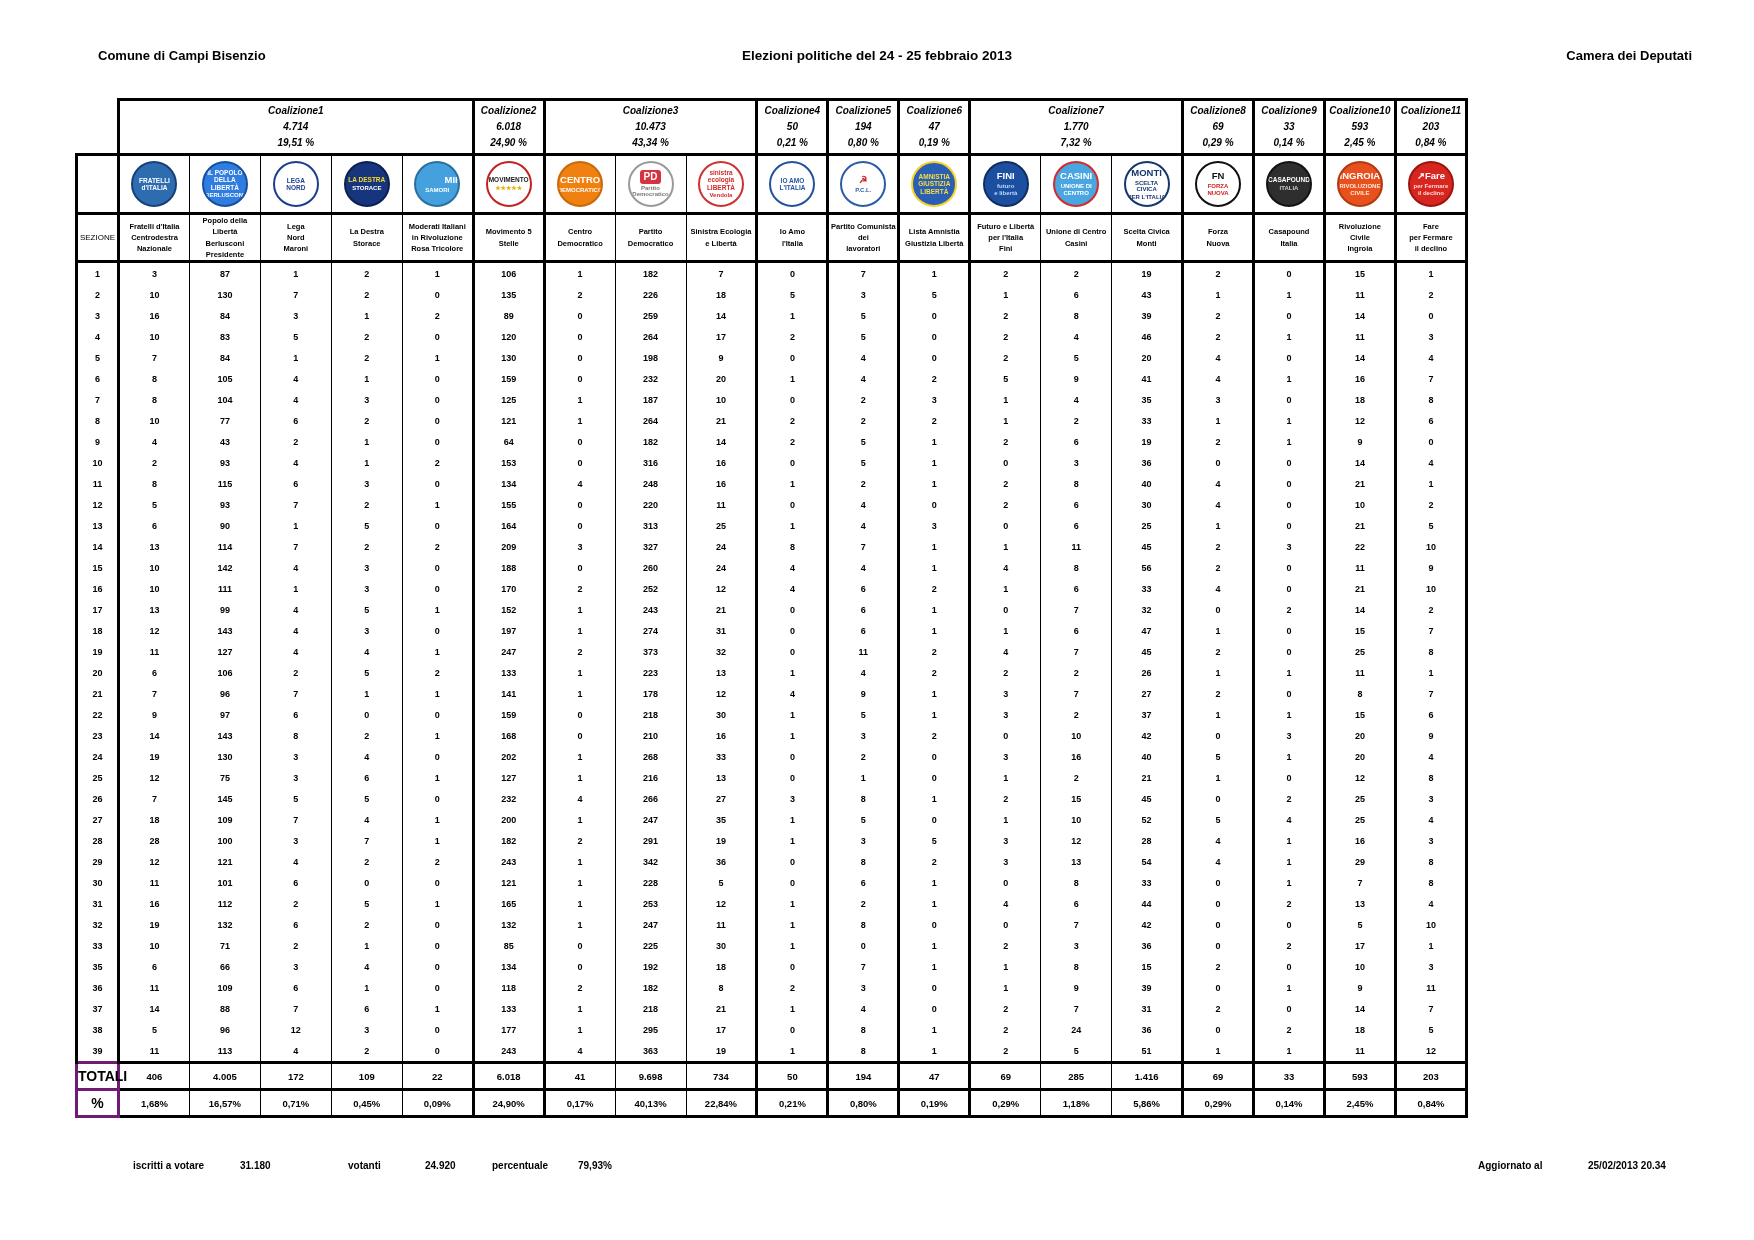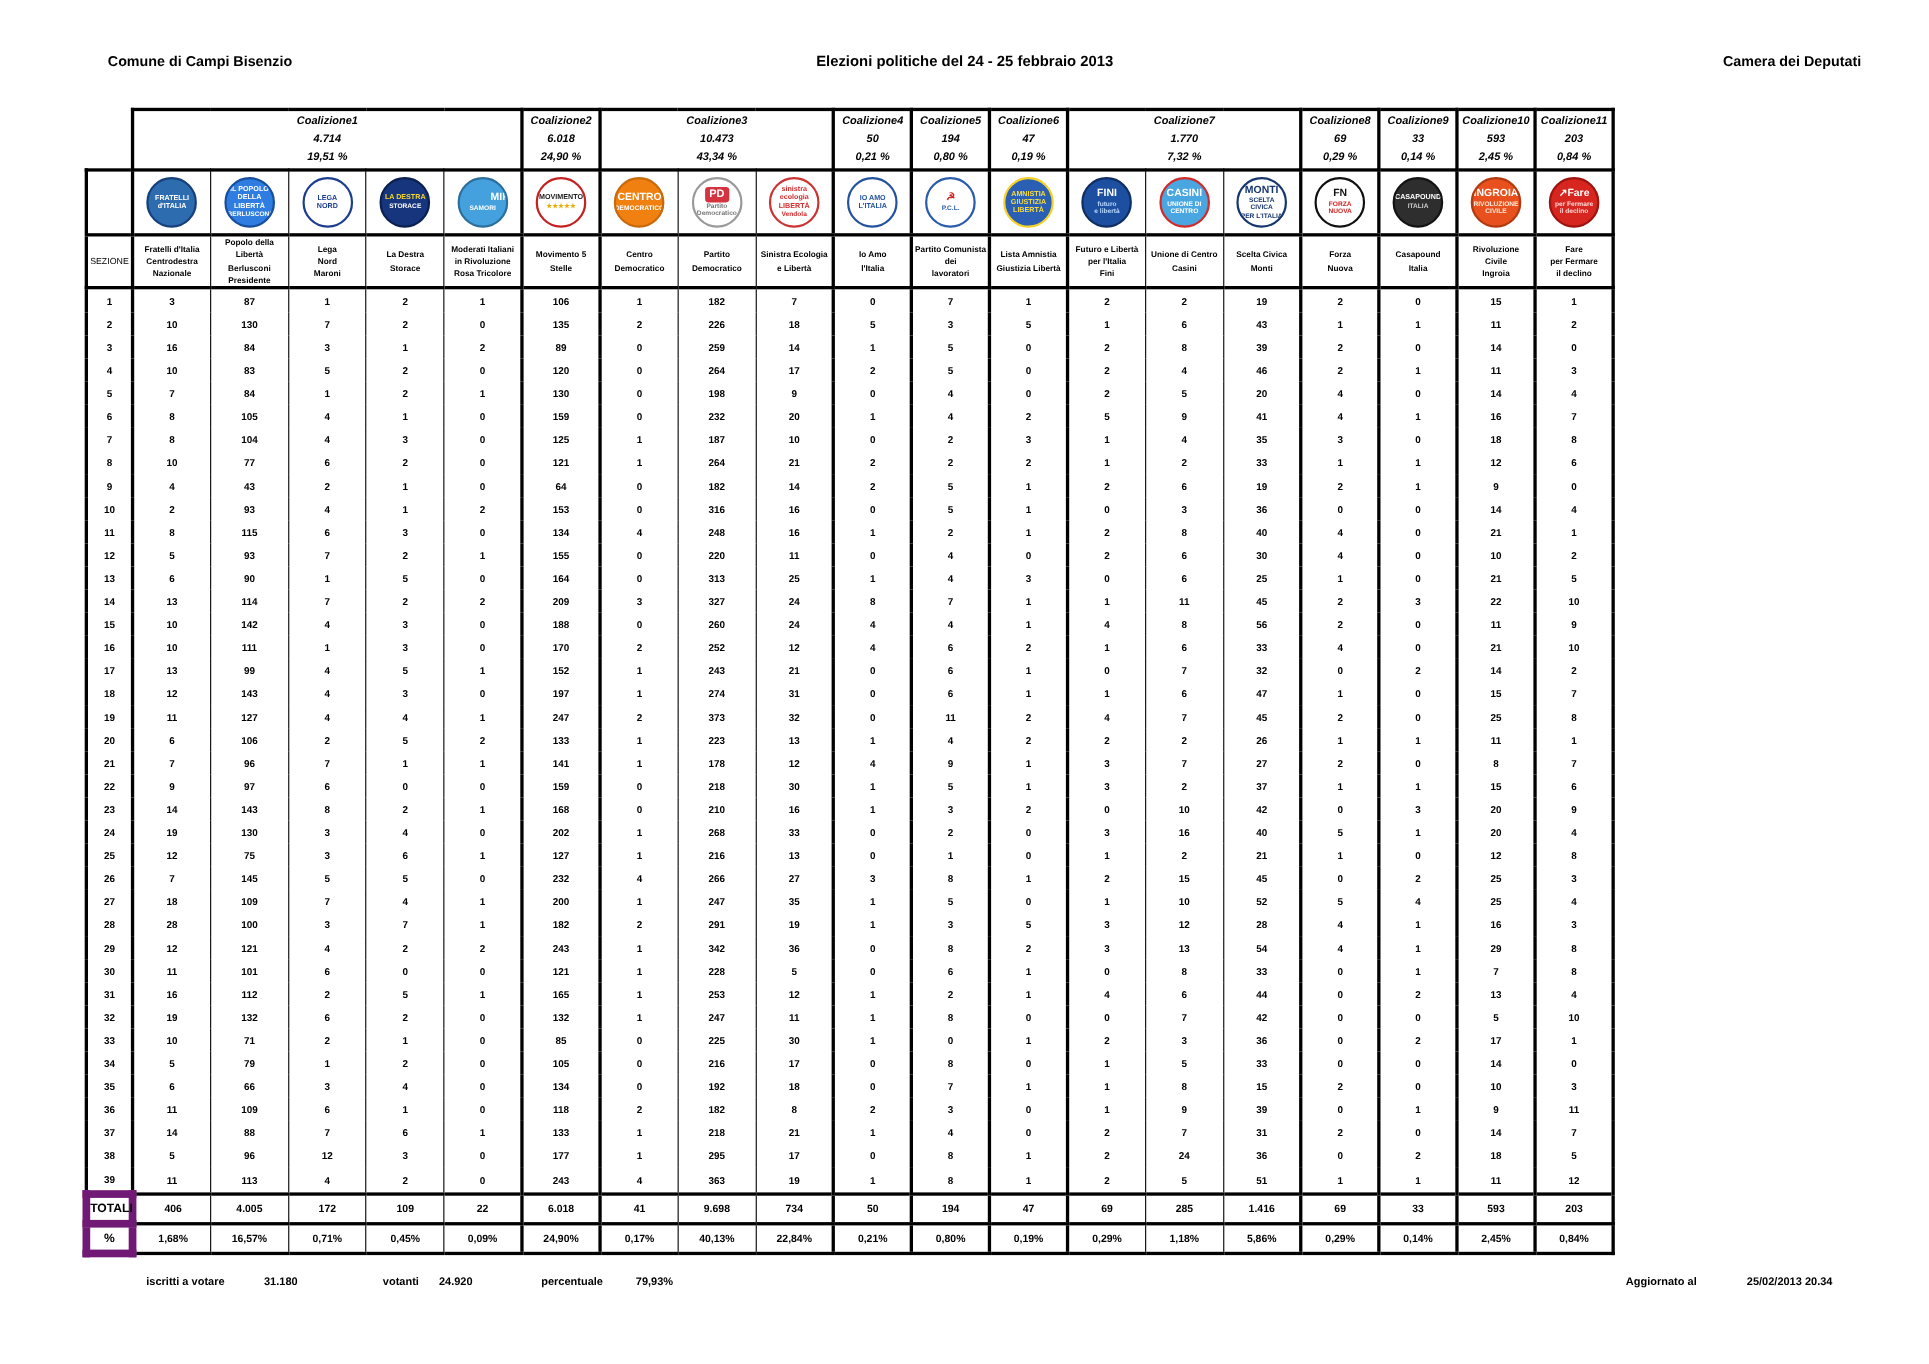--- a/index.html
+++ b/index.html
@@ -16,36 +16,36 @@
   #results td{padding:0;text-align:center;vertical-align:middle;}
 
   .blank{border:none;}
   .coal{border:3px solid #000;height:52px;font-style:italic;font-weight:bold;font-size:10px;line-height:1.6;}
   .sez-top{border:1px solid #000;border-left:3px solid #000;border-right:3px solid #000;border-top:3px solid #000;}
   .logocell{border:1px solid #000;border-top:3px solid #000;border-bottom:3px solid #000;height:56px;}
   .sezh{border:3px solid #000;font-size:8px;font-weight:normal;}
   .pname{border:1px solid #000;border-bottom:3px solid #000;height:44px;font-size:7.5px;font-weight:bold;white-space:pre-line;line-height:1.5;}
   .sez{border-left:3px solid #000;border-right:3px solid #000;border-top:none;border-bottom:none;font-size:9px;font-weight:bold;height:21px;}
   .val{border-left:1px solid #000;border-right:1px solid #000;border-top:none;border-bottom:none;font-size:9px;font-weight:bold;height:21px;}
-  .tlab,.plab{border:7px solid #701a75;font-size:11px;font-weight:bold;}
+  .tlab,.plab{border:3px solid #701a75;font-size:14px;font-weight:bold;}
   .tot{border:1px solid #000;border-top:3px solid #000;border-bottom:3px solid #000;height:24px;font-size:9.5px;font-weight:bold;}
   .pct{border:1px solid #000;border-top:3px solid #000;border-bottom:3px solid #000;height:24px;font-size:9.5px;font-weight:bold;}
   .gs{border-left:3px solid #000 !important;}
   .ge{border-right:3px solid #000 !important;}
 
   .logo{width:46px;height:46px;border-radius:50%;margin:0 auto;display:flex;flex-direction:column;
         align-items:center;justify-content:center;overflow:hidden;border:2px solid #000;box-sizing:border-box;}
   .logo .lt{font-size:6.5px;font-weight:bold;line-height:1.15;letter-spacing:0;}
   .logo .lt.big{font-size:9.5px;}
   .logo .lt.pill{border-radius:3px;padding:1px 4px;font-size:10px;}
   .logo .ls{font-size:6px;line-height:1.1;margin-top:1px;font-weight:bold;}
 
   .footer{position:absolute;left:0;top:1160px;width:100%;height:20px;font-size:10px;font-weight:bold;}
   .footer span{position:absolute;top:0;}
-  .f-reg-l{left:133px;} .f-reg-v{left:240px;} .f-vot-l{left:348px;} .f-vot-v{left:399px;}
+  .f-reg-l{left:133px;} .f-reg-v{left:240px;} .f-vot-l{left:348px;} .f-vot-v{left:425px;}
   .f-per-l{left:492px;} .f-per-v{left:578px;}
   .f-sez{left:0;right:0;text-align:center;}
   .f-upd-l{left:1478px;} .f-upd-v{left:1588px;}
 </style>
 </head>
 <body>
 
 <div class="top-header">
   <span class="th-left">Comune di Campi Bisenzio</span>
   <span class="th-center">Elezioni politiche del 24 - 25 febbraio 2013</span>
@@ -1027,42 +1027,20 @@
         <td class="val gs">1</td>
         <td class="val gs">2</td>
         <td class="val">3</td>
         <td class="val">36</td>
         <td class="val gs">0</td>
         <td class="val gs">2</td>
         <td class="val gs">17</td>
         <td class="val gs ge">1</td>
       </tr>
       <tr>
-        <td class="sez">34</td>
-        <td class="val gs">5</td>
-        <td class="val">79</td>
-        <td class="val">1</td>
-        <td class="val">2</td>
-        <td class="val">0</td>
-        <td class="val gs">105</td>
-        <td class="val gs">0</td>
-        <td class="val">216</td>
-        <td class="val">17</td>
-        <td class="val gs">0</td>
-        <td class="val gs">8</td>
-        <td class="val gs">0</td>
-        <td class="val gs">1</td>
-        <td class="val">5</td>
-        <td class="val">33</td>
-        <td class="val gs">0</td>
-        <td class="val gs">0</td>
-        <td class="val gs">14</td>
-        <td class="val gs ge">0</td>
-      </tr>
-      <tr>
         <td class="sez">35</td>
         <td class="val gs">6</td>
         <td class="val">66</td>
         <td class="val">3</td>
         <td class="val">4</td>
         <td class="val">0</td>
         <td class="val gs">134</td>
         <td class="val gs">0</td>
         <td class="val">192</td>
         <td class="val">18</td>

